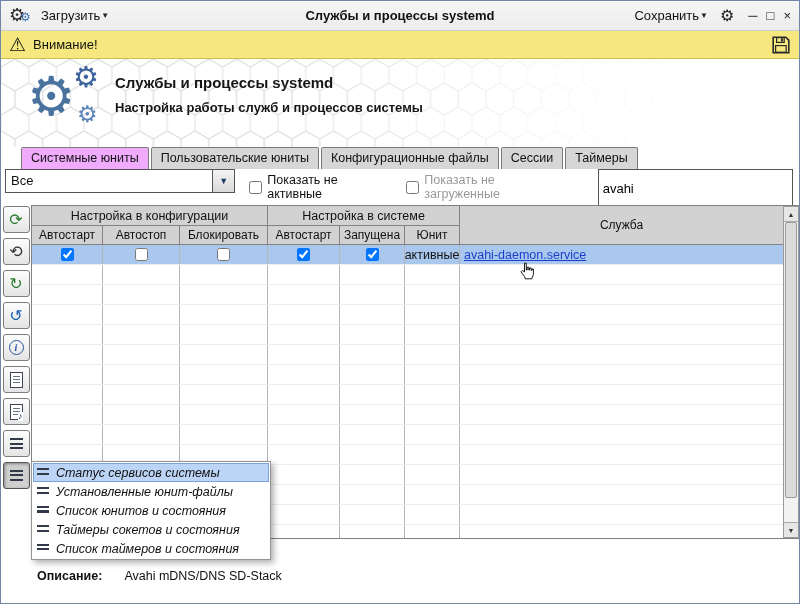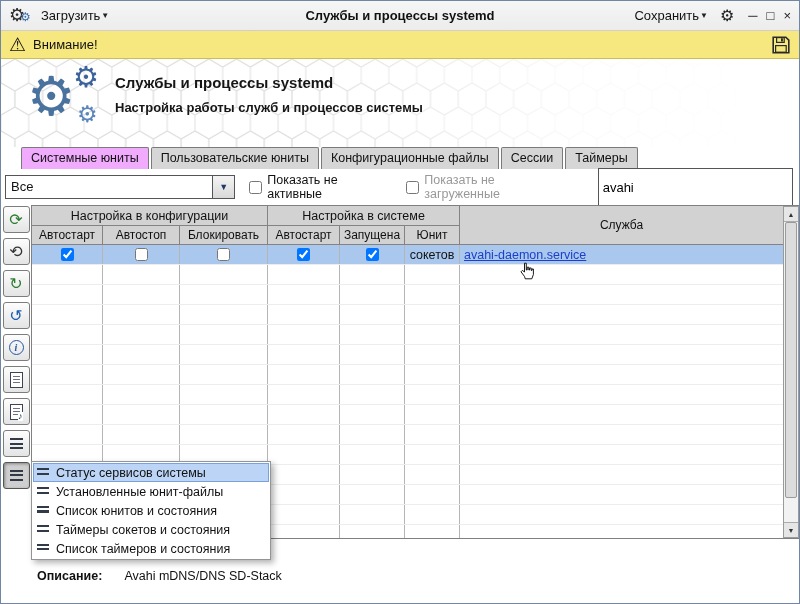--- a/index.html
+++ b/index.html
@@ -37,21 +37,21 @@
   .banner-text { position:absolute; left:114px; top:15px; }
   .banner-title { font-size:15px; font-weight:bold; color:#161616; }
   .banner-sub { margin-top:9px; font-size:13px; font-weight:bold; color:#161616; }
 
   
   .tabs { height:22px; flex:0 0 22px; background:#fff; display:flex; align-items:stretch; padding-left:20px; gap:2px; }
   .tab { border:1px solid #7a7a7a; border-bottom:none; border-radius:2px 2px 0 0; background:#d6d6d6; padding:3px 9px 0; font-size:12.5px; white-space:nowrap; cursor:pointer; }
   .tab.active { background:#f0abfc; }
 
   
-  .filterbar { height:36px; flex:0 0 36px; background:#fff; display:flex; align-items:center; padding:0 6px 0 4px; gap:14px; }
+  .filterbar { height:36px; flex:0 0 36px; background:#fff; display:flex; padding:0 6px 0 4px; gap:14px; }
   .combo { width:236px; height:24px; border:1px solid #555; display:flex; align-items:stretch; background:#fff; cursor:pointer; }
   .combo-val { flex:1; padding-left:5px; line-height:22px; font-size:13px; }
   .combo-btn { width:22px; border-left:1px solid #555; background:linear-gradient(#f4f4f4,#d9d9d9); display:flex; align-items:center; justify-content:center; font-size:9px; color:#203a66; }
   .chk { display:flex; align-items:center; gap:5px; font-size:12.5px; cursor:pointer; }
   .chk input { width:13px; height:13px; margin:0; }
   .chk.dim { color:#999; }
   .f-spacer { flex:1; }
   .search { width:200px; height:38px; border:1px solid #555; font:13px "Liberation Sans",sans-serif; padding:0 4px; }
 
   
@@ -93,21 +93,21 @@
 
   
   .vscroll { width:16px; flex:0 0 16px; background:#f2f2f2; border:1px solid #9a9a9a; display:flex; flex-direction:column; }
   .sbtn { height:15px; flex:0 0 15px; background:#e6e6e6; display:flex; align-items:center; justify-content:center; font-size:7px; color:#333; cursor:pointer; }
   .sbtn.up { border-bottom:1px solid #ababab; }
   .sbtn.down { border-top:1px solid #ababab; }
   .strack { flex:1; position:relative; }
   .sthumb { position:absolute; left:1px; right:1px; top:0; height:92%; background:#dcdcdc; border:1px solid #9a9a9a; border-radius:2px; cursor:pointer; }
 
   
-  .menu { position:absolute; left:30px; top:460px; width:240px; background:#fff; border:1px solid #949494; box-shadow:3px 3px 6px rgba(0,0,0,.3); z-index:20; padding:1px; }
+  .menu { position:absolute; left:30px; top:460px; width:240px; background:#fff; border:1px solid #949494; box-shadow:3px 3px 6px rgba(0,0,0,.3); z-index:20; padding:1px;font-style:italic; }
   .menu-item { height:19px; display:flex; align-items:center; gap:7px; padding:0 4px; font-size:12.5px; cursor:pointer; white-space:nowrap; }
   .menu-item .bars-icon { width:12px; height:9px; flex:0 0 12px; }
   .menu-item.selected { background:var(--menu_selection,#bcd4f5); box-shadow:inset 0 0 0 1px #79a2dd; }
 
   
   .footer { flex:1; background:#fff; padding:30px 0 0 36px; display:flex; align-items:flex-start; }
   .desc-label { font-weight:bold; font-size:12.5px; }
   .desc-value { font-size:12.5px; margin-left:22px; }
 </style>
 </head>
@@ -268,21 +268,21 @@
             <div class="tc c2">
                 <input type="checkbox" style="">
               </div>
             <div class="tc c3">
                 <input type="checkbox" checked="" style="">
               </div>
             <div class="tc c4">
                 <input type="checkbox" checked="" style="">
               </div>
             <div class="tc c5">
-                <span class="unit-state">сокетов</span>
+                <span class="unit-state">активные</span>
               </div>
             <div class="tc c6">
                 <a class="svc-link">avahi-daemon.service</a>
               </div>
           </div>
           <div>
               <div class="trow">
                 <div class="tc c0"></div>
                 <div class="tc c1"></div>
                 <div class="tc c2"></div>

